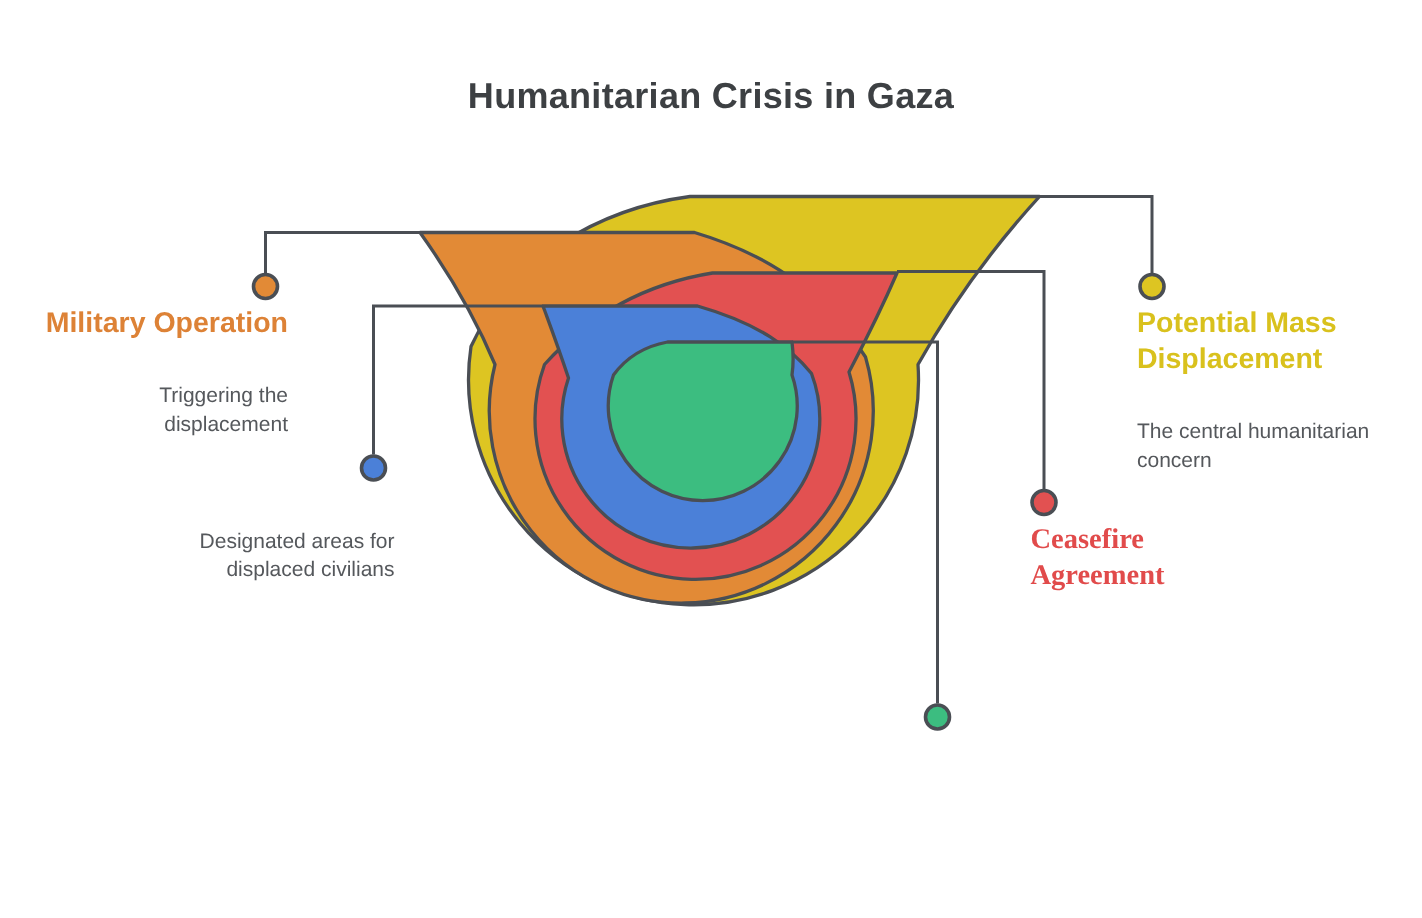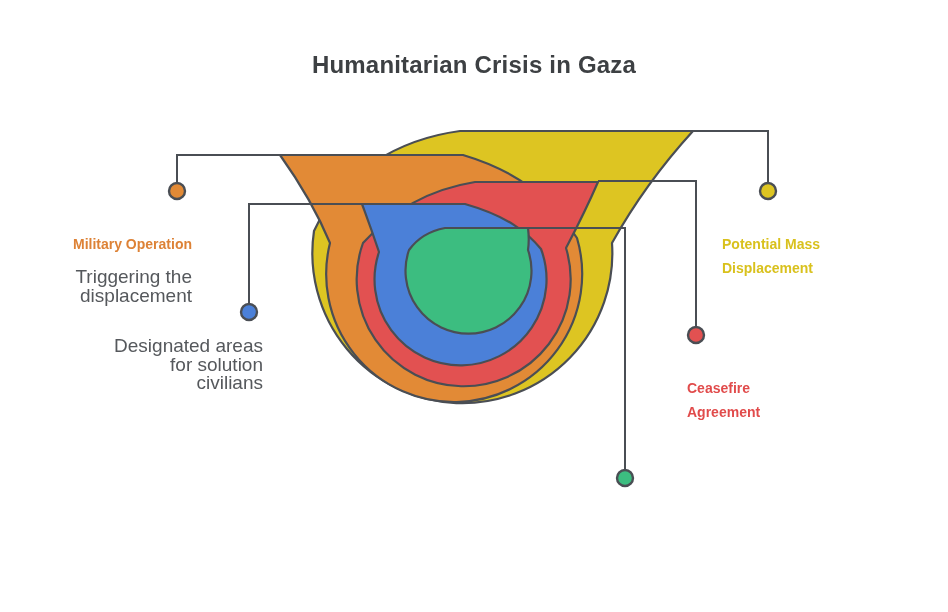--- a/index.html
+++ b/index.html
@@ -16,42 +16,42 @@
     font-size:24px;font-weight:bold;
     color:#3d4043;
     letter-spacing:0.2px;
   }
   .funnel-svg{position:absolute;top:0;left:0;}
   .funnel-svg path.layer{stroke:#4a4e54;stroke-width:2.2;stroke-linejoin:round;}
   .funnel-svg path.connector{fill:none;stroke:#4a4e54;stroke-width:2;}
   .funnel-svg circle.dot{stroke:#4a4e54;stroke-width:2.4;}
   .label{position:absolute;}
   .label .label-title{
-    font-size:14px;font-weight:bold;line-height:24px;margin-top:28px;
+    font-size:19px;font-weight:bold;line-height:24px;
   }
   .label .label-desc{
-    margin-top:12px;
-    font-size:19px;line-height:18.5px;
+    margin-top:26px;
+    font-size:14px;line-height:18.5px;
     color:#55585c;
   }
   .align-right{text-align:right;}
   .align-left{text-align:left;}
 
   #label-military{right:756px;top:204px;}
   #label-military .label-desc{max-width:122px;margin-left:auto;}
 
   #label-zones{right:685px;top:325px;}
   #label-zones .label-title{max-width:140px;margin-left:auto;}
   #label-zones .label-desc{max-width:162px;margin-left:auto;}
 
-  #label-potential{left:722px;top:204px;}
+  #label-potential{left:758px;top:204px;}
   #label-potential .label-title{max-width:150px;}
   #label-potential .label-desc{max-width:165px;}
 
-  #label-ceasefire{left:687px;top:348px;}
+  #label-ceasefire{left:687px;top:348px;font-family:Liberation Serif, serif;}
   #label-ceasefire .label-title{max-width:118px;}
   #label-ceasefire .label-desc{max-width:162px;}
 
   #label-intl{left:612px;top:492px;}
   #label-intl .label-desc{max-width:172px;}
 </style>
 </head>
 <body>
 
 <div class="stage">
@@ -102,25 +102,26 @@
     <circle class="dot" cx="696" cy="335" r="8" fill="#e25151"></circle>
     <circle class="dot" cx="625" cy="478" r="8" fill="#3cbd80"></circle>
   </svg>
 
   <div class="label align-right" id="label-military">
     <div class="label-title" style="color: rgb(221, 130, 54);">Military Operation</div>
     <div class="label-desc">Triggering the displacement</div>
   </div>
 
   <div class="label align-right" id="label-zones">
-    <div class="label-desc">Designated areas for solution civilians</div>
+    <div class="label-desc">Designated areas for displaced civilians</div>
   </div>
 
   <div class="label align-left" id="label-potential">
     <div class="label-title" style="color: rgb(217, 193, 29);">Potential Mass Displacement</div>
+    <div class="label-desc">The central humanitarian concern</div>
   </div>
 
   <div class="label align-left" id="label-ceasefire">
     <div class="label-title" style="color: rgb(225, 75, 75);">Ceasefire Agreement</div>
   </div>
 
 
 </div>
 
 </body></html>

